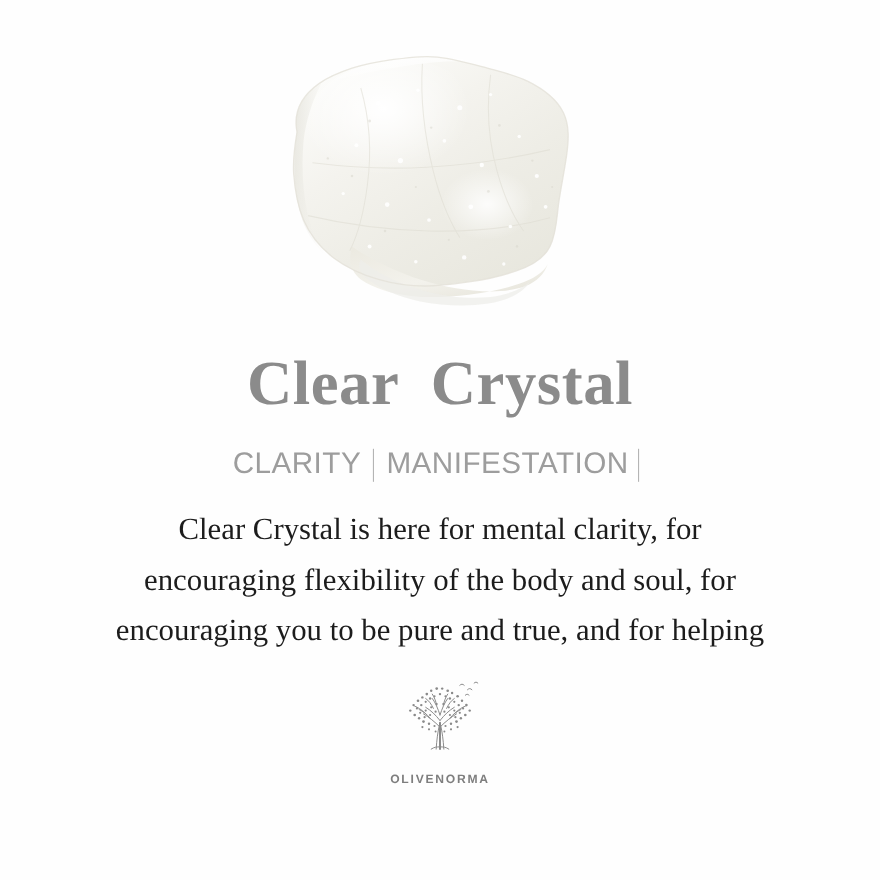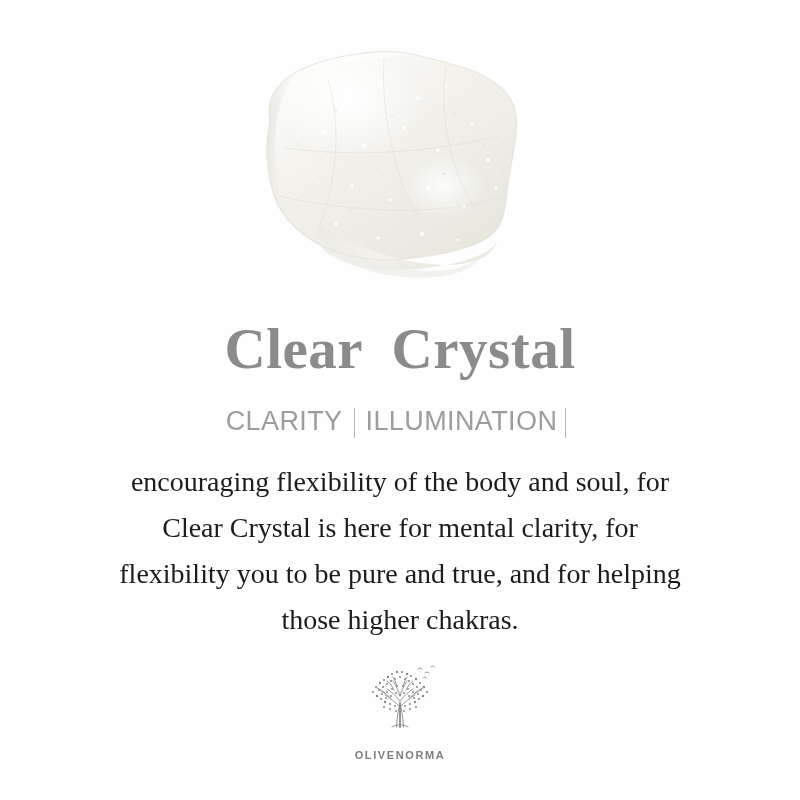--- a/index.html
+++ b/index.html
@@ -254,29 +254,28 @@
                C98,222 84,216 72,207 C60,198 50,186 44,172
                C38,158 36,144 35,130 C34,116 36,104 38,92 Z" fill="none" stroke="#e3e1d8" stroke-width="1.2" opacity="0.8"></path>
     </svg>
   </div>
 
   <h1 class="title">Clear  Crystal</h1>
 
   <div class="subtitle">
     <span>CLARITY</span>
     <span class="sep"></span>
-    <span>ILLUMINATION</span>
+    <span>MANIFESTATION</span>
     <span class="sep tight"></span>
   </div>
 
   <p class="body-copy">
+    <span class="ln">Clear Crystal is here for mental clarity, for</span>
     <span class="ln">encouraging flexibility of the body and soul, for</span>
-    <span class="ln">Clear Crystal is here for mental clarity, for</span>
-    <span class="ln">flexibility you to be pure and true, and for helping</span>
-    <span class="ln">those higher chakras.</span>
+    <span class="ln">encouraging you to be pure and true, and for helping</span>
   </p>
 
   <div class="logo">
     <svg class="logo-mark" width="78" height="70" viewBox="0 0 78 70" aria-hidden="true">
       <g stroke="#8a8a8a" stroke-width="0.9" fill="none" stroke-linecap="round">
 
         <path d="M39,64 L39,40" stroke-width="1.8"></path>
         <path d="M35.5,64 C36,56 37,48 38.5,42"></path>
         <path d="M42.5,64 C42,56 41,48 39.5,42"></path>
 

